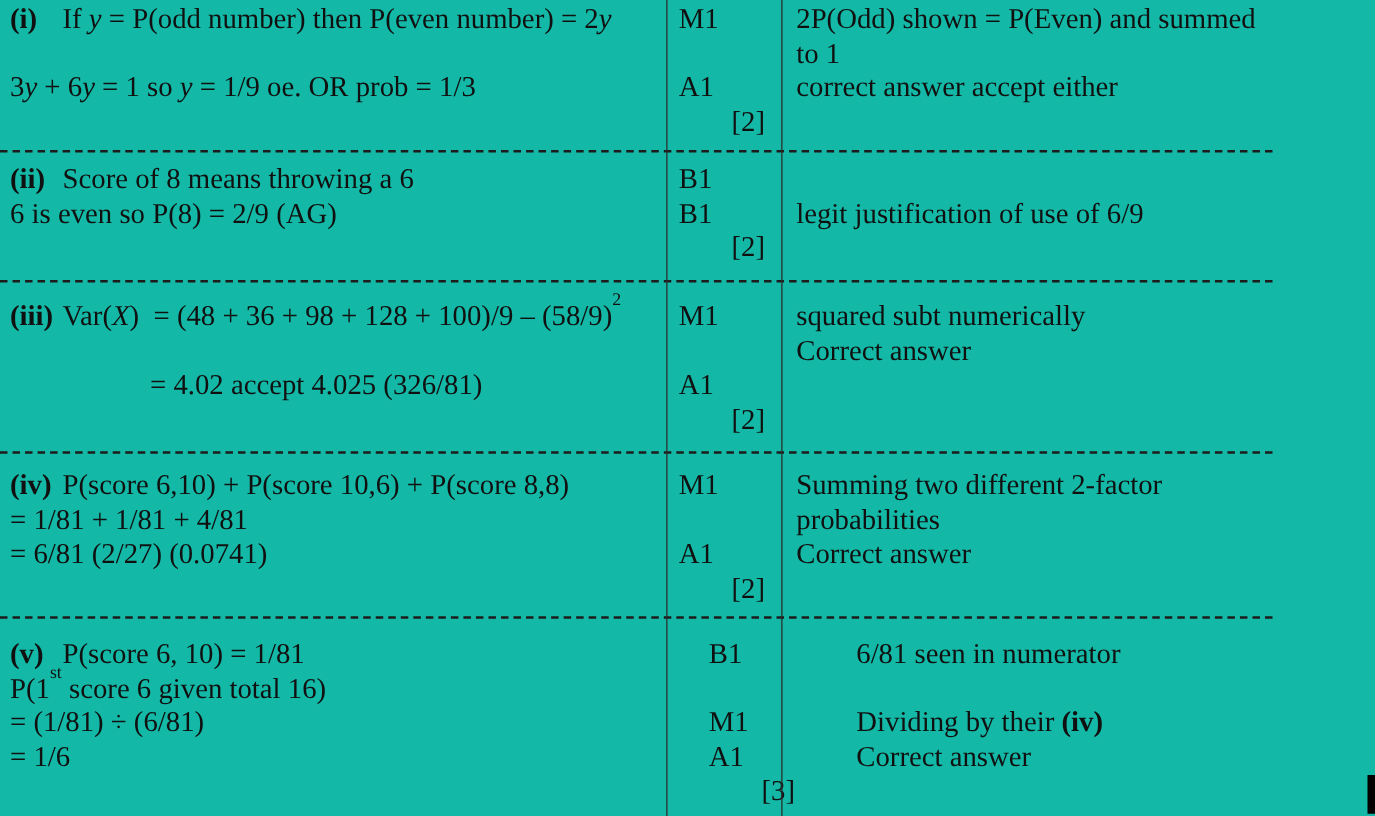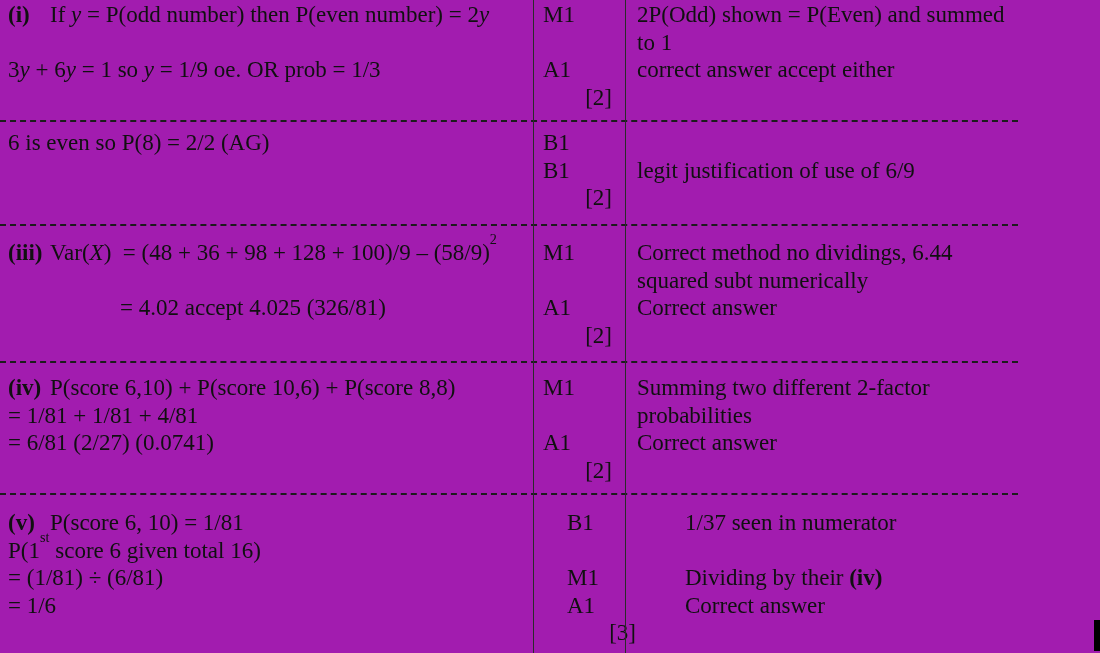--- a/index.html
+++ b/index.html
@@ -1,19 +1,19 @@
 <!DOCTYPE html>
 <html><head>
 <meta charset="utf-8">
 <style>
   html,body{margin:0;padding:0;background:#ffffff;}
   .page{
     position:relative;
     width:1100px;height:653px;
-    background:#a21caf;
+    background:#14b8a6;
     font-family:"Liberation Serif","DejaVu Serif",serif;
     font-size:23px;
     color:#101010;
     overflow:hidden;
   }
   .vline{
     position:absolute;top:0;bottom:0;width:1px;
     background:#2b2b2b;z-index:5;
   }
   .vline-1{left:533px;}
@@ -79,21 +79,22 @@
           <div class="line mtotal">[2]</div>
         </div>
         <div class="col col-guid">
           <div class="line gline">2P(Odd) shown = P(Even) and summed</div>
           <div class="line gline">to 1</div>
           <div class="line gline">correct answer accept either</div>
         </div>
       </div>
       <div class="row r1">
         <div class="col col-work">
-          <div class="line wline cont"><span>6 is even so P(8) = 2/2 (AG)</span></div>
+          <div class="line wline"><span class="plabel">(ii)</span><span>Score of 8 means throwing a 6</span></div>
+          <div class="line wline cont"><span>6 is even so P(8) = 2/9 (AG)</span></div>
         </div>
         <div class="col col-marks">
           <div class="line mline">B1</div>
           <div class="line mline">B1</div>
           <div class="line mtotal">[2]</div>
         </div>
         <div class="col col-guid">
           <div class="line gline"></div>
           <div class="line gline">legit justification of use of 6/9</div>
         </div>
@@ -104,21 +105,20 @@
           <div class="line wline cont"></div>
           <div class="line wline ind2"><span>= 4.02 accept 4.025 (326/81)</span></div>
         </div>
         <div class="col col-marks">
           <div class="line mline">M1</div>
           <div class="line mline"></div>
           <div class="line mline">A1</div>
           <div class="line mtotal">[2]</div>
         </div>
         <div class="col col-guid">
-          <div class="line gline">Correct method no dividings, 6.44</div>
           <div class="line gline">squared subt numerically</div>
           <div class="line gline">Correct answer</div>
         </div>
       </div>
       <div class="row r3">
         <div class="col col-work">
           <div class="line wline"><span class="plabel">(iv)</span><span>P(score 6,10) + P(score 10,6) + P(score 8,8)</span></div>
           <div class="line wline cont"><span>= 1/81 + 1/81 + 4/81</span></div>
           <div class="line wline cont"><span>= 6/81 (2/27) (0.0741)</span></div>
         </div>
@@ -142,21 +142,21 @@
           <div class="line wline cont"><span>= 1/6</span></div>
         </div>
         <div class="col col-marks">
           <div class="line mline">B1</div>
           <div class="line mline"></div>
           <div class="line mline">M1</div>
           <div class="line mline">A1</div>
           <div class="line mtotal">[3]</div>
         </div>
         <div class="col col-guid">
-          <div class="line gline">1/37 seen in numerator</div>
+          <div class="line gline">6/81 seen in numerator</div>
           <div class="line gline"></div>
           <div class="line gline">Dividing by their <b>(iv)</b></div>
           <div class="line gline">Correct answer</div>
         </div>
       </div>
     </div>
   <div class="vline vline-1"></div>
   <div class="vline vline-2"></div>
   <div class="cursor-bar"></div>
 </div>

